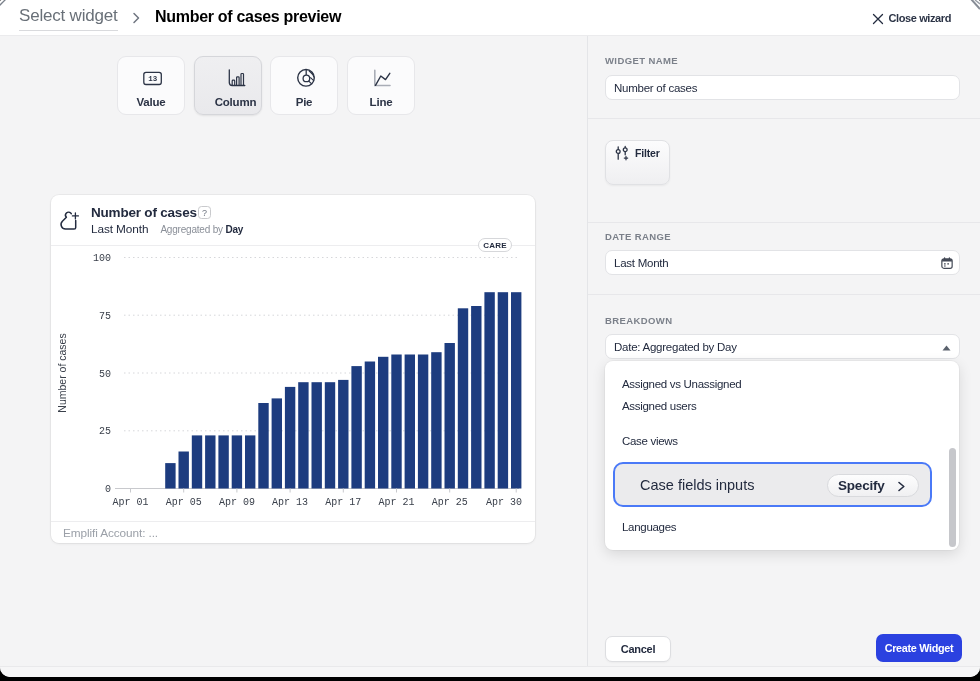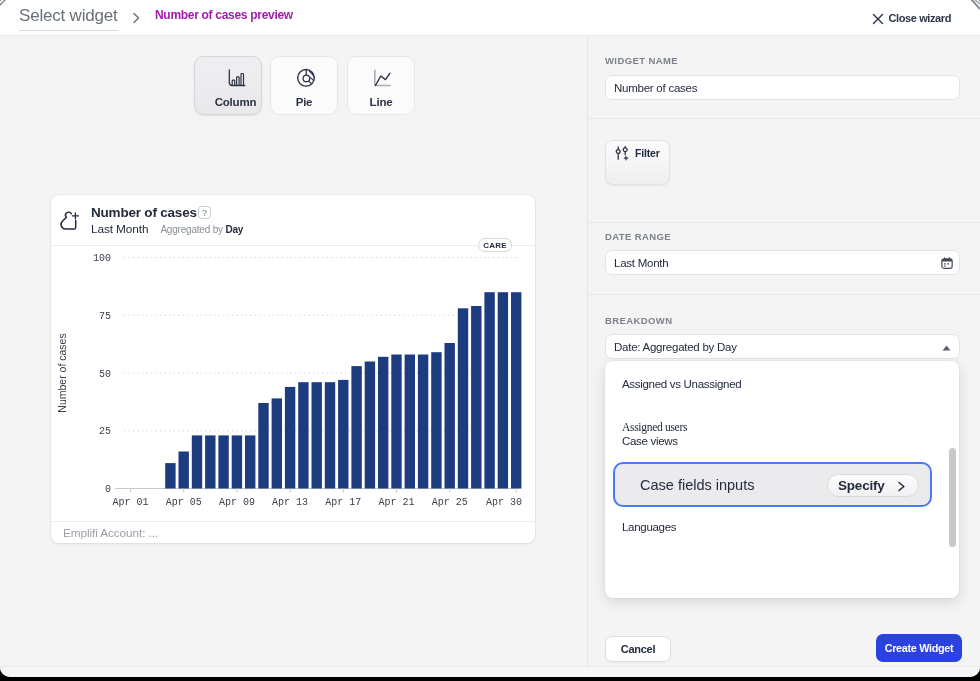--- a/index.html
+++ b/index.html
@@ -3,21 +3,21 @@
 <meta charset="utf-8">
 <style>
   * { margin:0; padding:0; box-sizing:border-box; }
   html,body { width:980px; height:681px; background:#000; font-family:"Liberation Sans",sans-serif; overflow:hidden; }
   #win { position:absolute; left:0; top:0; width:980px; height:677px; background:#f4f4f5; border-radius:2px 2px 10px 10px; overflow:hidden; }
   .corner { position:absolute; z-index:50; }
   
   #hdr { position:absolute; left:0; top:0; width:980px; height:36px; background:#fff; border-bottom:1px solid #ebebed; }
   #bc1 { position:absolute; left:19px; top:6px; font-size:17px; letter-spacing:-0.2px; line-height:19px; color:#697078; padding-bottom:5px; border-bottom:1px solid #d9dadd; }
   #bcsep { position:absolute; left:131px; top:11px; }
-  #bctitle { position:absolute; left:155px; top:8px; font-size:12px; letter-spacing:-0.3px; font-weight:bold; color:#a21caf; }
+  #bctitle { position:absolute; left:155px; top:8px; font-size:16px; letter-spacing:-0.3px; font-weight:bold; color:#000000; }
   #close { position:absolute; right:29px; top:12px; font-size:11px; letter-spacing:-0.4px; font-weight:bold; color:#2c3446; }
   #closex { position:absolute; right:96px; top:13px; }
   
   #vdiv { position:absolute; left:587px; top:36px; width:1px; height:641px; background:#e4e5e8; }
   
   .wbtn { position:absolute; top:56px; width:68px; height:59px; background:#fbfbfc; border:1px solid #e7e7ea; border-radius:9px; text-align:center; }
   .wbtn.sel { background:linear-gradient(#efeff1,#e9e9ec); border:1px solid #d5d6da; box-shadow:0 1px 2px rgba(0,0,0,.08);padding-left:15px; }
   .wbtn svg { margin-top:8px; }
   .wbtn .lbl { display:block; margin-top:3px; font-size:11.5px; letter-spacing:-0.2px; font-weight:bold; color:#2c3446; }
   
@@ -31,21 +31,21 @@
   #cdiv { position:absolute; left:0; top:50px; width:484px; height:1px; background:#ededef; }
   #care { position:absolute; right:23px; top:43px; border:1px solid #d6d7da; border-radius:8px; padding:1.5px 4px 1px; font-size:8px; font-weight:bold; letter-spacing:.3px; color:#232b3f; background:#fff; }
   #cfootdiv { position:absolute; left:0; top:326px; width:484px; height:1px; background:#ededef; }
   #cfoot { position:absolute; left:12px; top:331px; font-size:11.8px; letter-spacing:-0.1px; color:#9ba0a8; }
   
   .rlabel { position:absolute; left:605px; font-size:9.5px; font-weight:bold; letter-spacing:.4px; color:#7b808a; }
   .rinput { position:absolute; left:605px; width:355px; height:25px; background:#fff; border:1px solid #e2e3e6; border-radius:7px; font-size:11.5px; letter-spacing:-0.25px; color:#232b3f; line-height:24px; padding-left:8px; }
   .rdiv { position:absolute; left:588px; width:392px; height:1px; background:#e7e7ea; }
   #filterbtn { position:absolute; left:605px; top:140px; width:65px; height:45px; background:linear-gradient(#fcfcfd,#efeff1); border:1px solid #e0e1e4; border-radius:8px; box-shadow:0 1px 2px rgba(0,0,0,.05); font-size:10.5px; letter-spacing:-0.2px; font-weight:bold; color:#232b3f; line-height:25px; text-align:center; }
   #filterbtn svg { vertical-align:-3.5px; margin-right:2px; }
-  #dd { position:absolute; left:605px; top:361px; width:354px; height:237px; background:#fff; border-radius:8px; box-shadow:0 4px 14px rgba(0,0,0,.12), 0 0 0 1px rgba(0,0,0,.03); }
+  #dd { position:absolute; left:605px; top:361px; width:354px; height:189px; background:#fff; border-radius:8px; box-shadow:0 4px 14px rgba(0,0,0,.12), 0 0 0 1px rgba(0,0,0,.03); }
   .ditem { position:absolute; left:17px; font-size:11.5px; letter-spacing:-0.3px; color:#232b3f; }
   #dhl { position:absolute; left:8px; top:101px; width:319px; height:45px; background:#ebebed; border:2px solid #4a79f7; border-radius:10px; }
   #dhltext { position:absolute; left:25px; top:13px; font-size:14.5px; color:#232b3f; }
   #spec { position:absolute; left:212px; top:10px; width:92px; height:23px; background:linear-gradient(#fdfdfd,#f0f0f2); border:1px solid #d9dadd; border-radius:12px; font-size:13.5px; letter-spacing:-0.2px; font-weight:bold; color:#232b3f; line-height:21px; padding-left:10px; }
   #sbar { position:absolute; right:3px; top:87px; width:7px; height:99px; background:#c6c7cb; border-radius:4px; }
   #cancel { position:absolute; left:605px; top:636px; width:66px; height:26px; background:#fff; border:1px solid #dddee1; border-radius:7px; font-size:11px; letter-spacing:-0.3px; font-weight:bold; color:#232b3f; text-align:center; line-height:24px; box-shadow:0 1px 2px rgba(0,0,0,.04); }
   #create { position:absolute; left:876px; top:634px; width:86px; height:28px; background:#2b41e0; border-radius:7px; font-size:10.8px; letter-spacing:-0.3px; font-weight:bold; color:#fff; text-align:center; line-height:28px; }
   #botline { position:absolute; left:0; top:666px; width:980px; height:11px; background:#f6f6f7; border-top:1px solid #e9e9eb; }
 </style>
 </head>
@@ -57,20 +57,27 @@
         <path d="M3 2.5 L7.5 7 L3 11.5" fill="none" stroke="#6f7580" stroke-width="1.5" stroke-linecap="round" stroke-linejoin="round"></path>
       </svg>
     <span id="bctitle">Number of cases preview</span>
     <svg id="closex" width="12" height="12" viewBox="0 0 12 12">
         <path d="M1.5 1.5 L10.5 10.5 M10.5 1.5 L1.5 10.5" stroke="#232b3f" stroke-width="1.3" stroke-linecap="round"></path>
       </svg>
     <span id="close">Close wizard</span>
   </div>
   <div id="vdiv"></div>
 
+  <div class="wbtn" style="left:117px;">
+    <svg width="24" height="24" viewBox="0 0 24 24">
+        <rect x="4.8" y="7.3" width="17.5" height="12.2" rx="2.2" fill="none" stroke="#2c3446" stroke-width="1.3"></rect>
+        <text x="13.8" y="16.2" font-size="7.5" font-weight="bold" text-anchor="middle" fill="#2c3446" font-family="Liberation Mono">13</text>
+      </svg>
+    <span class="lbl">Value</span>
+  </div>
   <div class="wbtn sel" style="left:194px;">
     <svg width="24" height="24" viewBox="0 0 24 24">
         <path d="M5.3 4.8 L5.3 17.5 A3 3 0 0 0 8.3 20.5 L20.8 20.5" fill="none" stroke="#2c3446" stroke-width="1.3" stroke-linecap="round"></path>
         <rect x="8.2" y="15.2" width="2.5" height="5.3" rx="0.8" fill="none" stroke="#2c3446" stroke-width="1.2"></rect>
         <rect x="12.6" y="11.8" width="2.5" height="8.7" rx="0.8" fill="none" stroke="#2c3446" stroke-width="1.2"></rect>
         <rect x="17" y="8.5" width="2.5" height="12" rx="0.8" fill="none" stroke="#2c3446" stroke-width="1.2"></rect>
       </svg>
     <span class="lbl">Column</span>
   </div>
   <div class="wbtn" style="left:270px;text-align:center;">
@@ -186,21 +193,21 @@
   <div class="rdiv" style="top:294px;"></div>
   <div class="rlabel" style="top:315px;">BREAKDOWN</div>
   <div class="rinput" style="top:334px;">Date: Aggregated by Day
     <svg style="position:absolute;right:8px;top:9.5px;" width="9" height="6" viewBox="0 0 9 6">
         <path d="M4.5 0.5 L8.5 5.5 L0.5 5.5 Z" fill="#5a616c"></path>
       </svg>
   </div>
 
   <div id="dd">
     <div class="ditem" style="top:17px;">Assigned vs Unassigned</div>
-    <div class="ditem" style="top:60px;font-family:Liberation Serif, serif;">Assigned users</div>
+    <div class="ditem" style="top:39px;">Assigned users</div>
     <div class="ditem" style="top:74px;">Case views</div>
     <div id="dhl">
       <span id="dhltext">Case fields inputs</span>
       <span id="spec">Specify
         <svg width="9" height="11" viewBox="0 0 9 11" style="position:absolute;right:12px;top:6px;">
             <path d="M2 1.5 L6.8 5.5 L2 9.5" fill="none" stroke="#232b3f" stroke-width="1.6" stroke-linecap="round" stroke-linejoin="round"></path>
           </svg>
       </span>
     </div>
     <div class="ditem" style="top:160px;">Languages</div>

